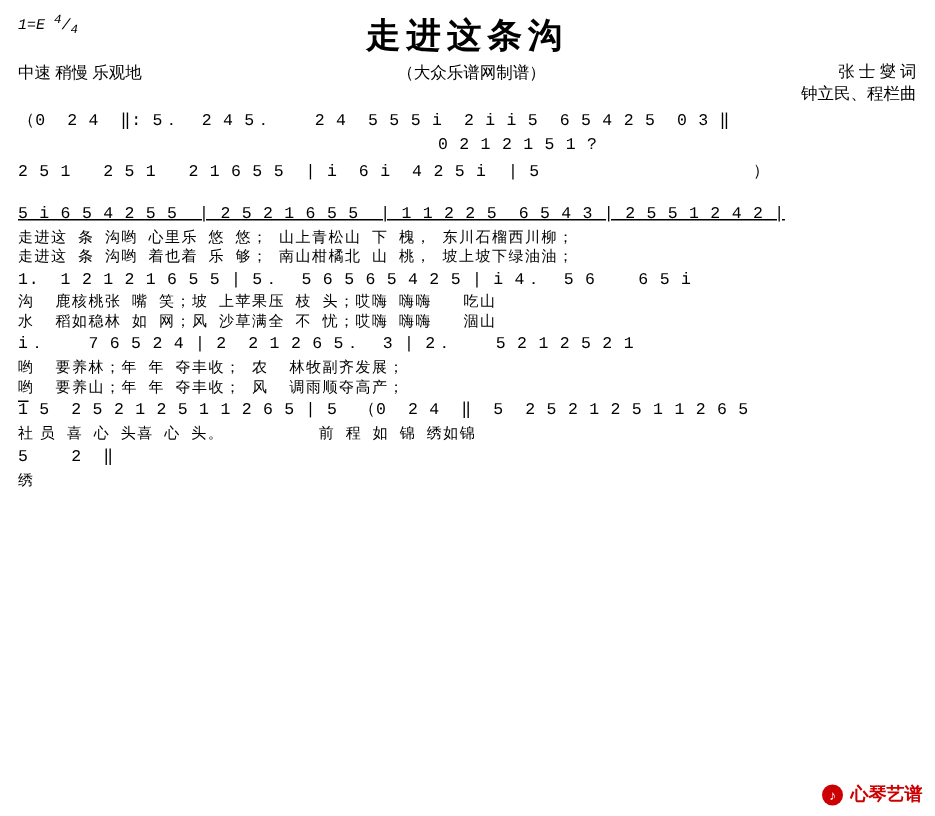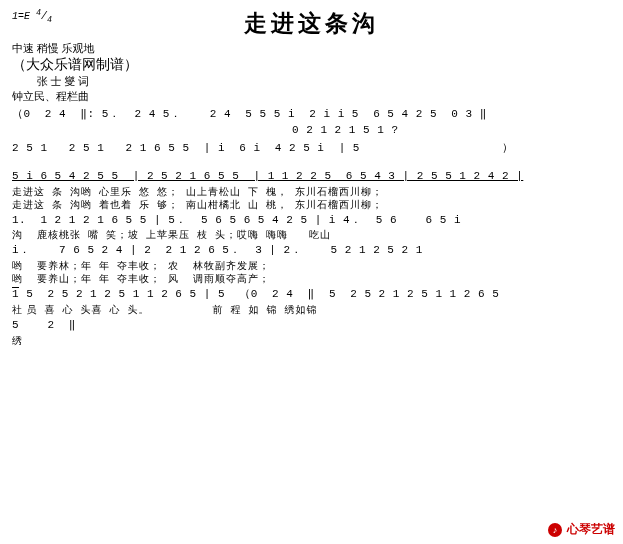--- a/index.html
+++ b/index.html
@@ -31,31 +31,30 @@
       font-weight: bold;
       letter-spacing: 4px;
     }
 
     .meta-top {
       display: flex;
       justify-content: space-between;
       align-items: flex-start;
       font-size: 11px;
       margin-top: 2px;
-      flex-direction: column;
     }
 
     .tempo-info {
       text-align: left;
       font-size: 11px;
     }
 
     .source-info {
       text-align: center;
-      font-size: 14px;
+      font-size: 11px;
       flex: 1;
     }
 
     .author-info {
       text-align: right;
       font-size: 11px;
       line-height: 1.4;
     }
 
     .time-sig {
@@ -144,26 +143,27 @@
       <span class="music-line" style="padding-left:280px;">0 2 1 2 1 5 1 ?</span>
     </div>
 
     <div class="section">
       <span class="music-line">2 5 1   2 5 1   2 1 6 5 5  | i  6 i  4 2 5 i  | 5                    ）</span>
     </div>
 
     <div class="section">
       <span class="music-line" style="text-decoration-line: underline; text-decoration-style: solid; margin-top: 12px;">5 i 6 5 4 2 5 5  | 2 5 2 1 6 5 5  | 1 1 2 2 5  6 5 4 3 | 2 5 5 1 2 4 2 |</span>
       <span class="lyrics-line">走进这  条  沟哟  心里乐  悠  悠；  山上青松山  下  槐，  东川石榴西川柳；</span>
-      <span class="lyrics-line">走进这  条  沟哟  着也着  乐  够；  南山柑橘北  山  桃，  东川石榴西川柳；</span>
+      <span class="lyrics-line">走进这  条  沟哟  着也着  乐  够；  南山柑橘北  山  桃，  坡上坡下绿油油；</span>
     </div>
 
     <div class="section">
       <span class="music-line">1.  1 2 1 2 1 6 5 5 | 5．  5 6 5 6 5 4 2 5 | i 4．  5 6    6 5 i</span>
       <span class="lyrics-line">沟    鹿核桃张  嘴  笑；坡  上苹果压  枝  头；哎嗨  嗨嗨      吃山</span>
+      <span class="lyrics-line">水    稻如稳林  如  网；风  沙草满全  不  忧；哎嗨  嗨嗨      涸山</span>
     </div>
 
     <div class="section">
       <span class="music-line">i．    7 6 5 2 4 | 2  2 1 2 6 5．  3 | 2．    5 2 1 2 5 2 1</span>
       <span class="lyrics-line">哟    要养林；年  年  夺丰收；  农    林牧副齐发展；</span>
       <span class="lyrics-line">哟    要养山；年  年  夺丰收；  风    调雨顺夺高产；</span>
     </div>
 
     <div class="section">
       <span class="music-line"><span style="border-top:1px solid #000; display:inline;">1</span> 5  2 5 2 1 2 5 1 1 2 6 5 | 5  （0  2 4  ‖  5  2 5 2 1 2 5 1 1 2 6 5</span>

